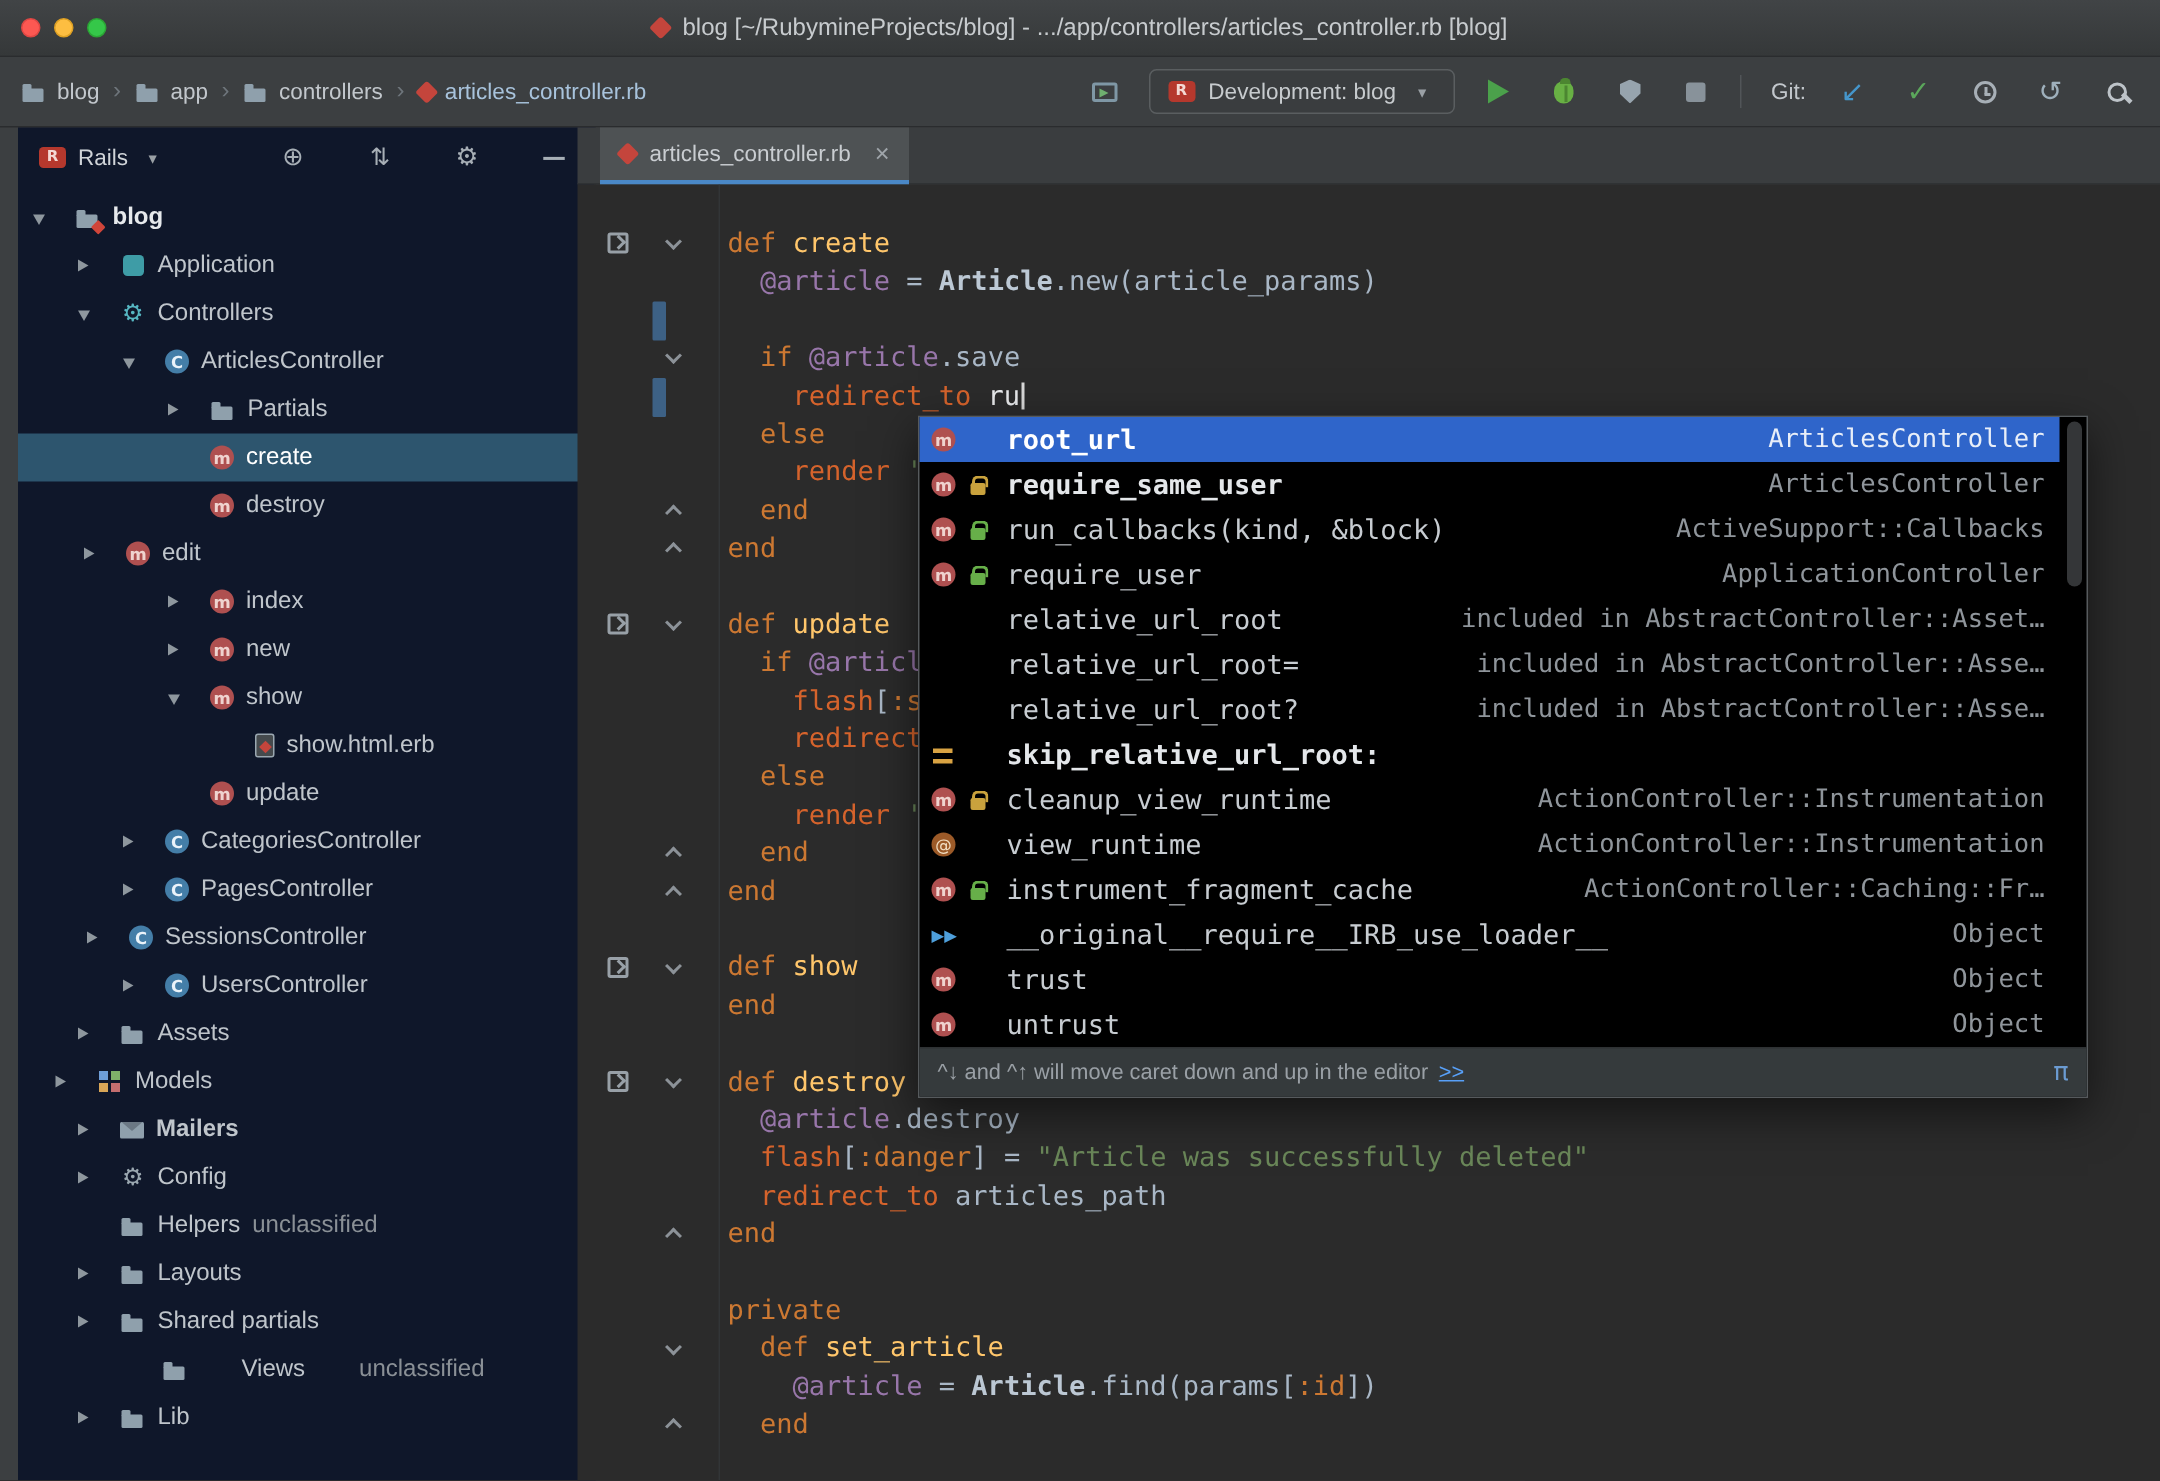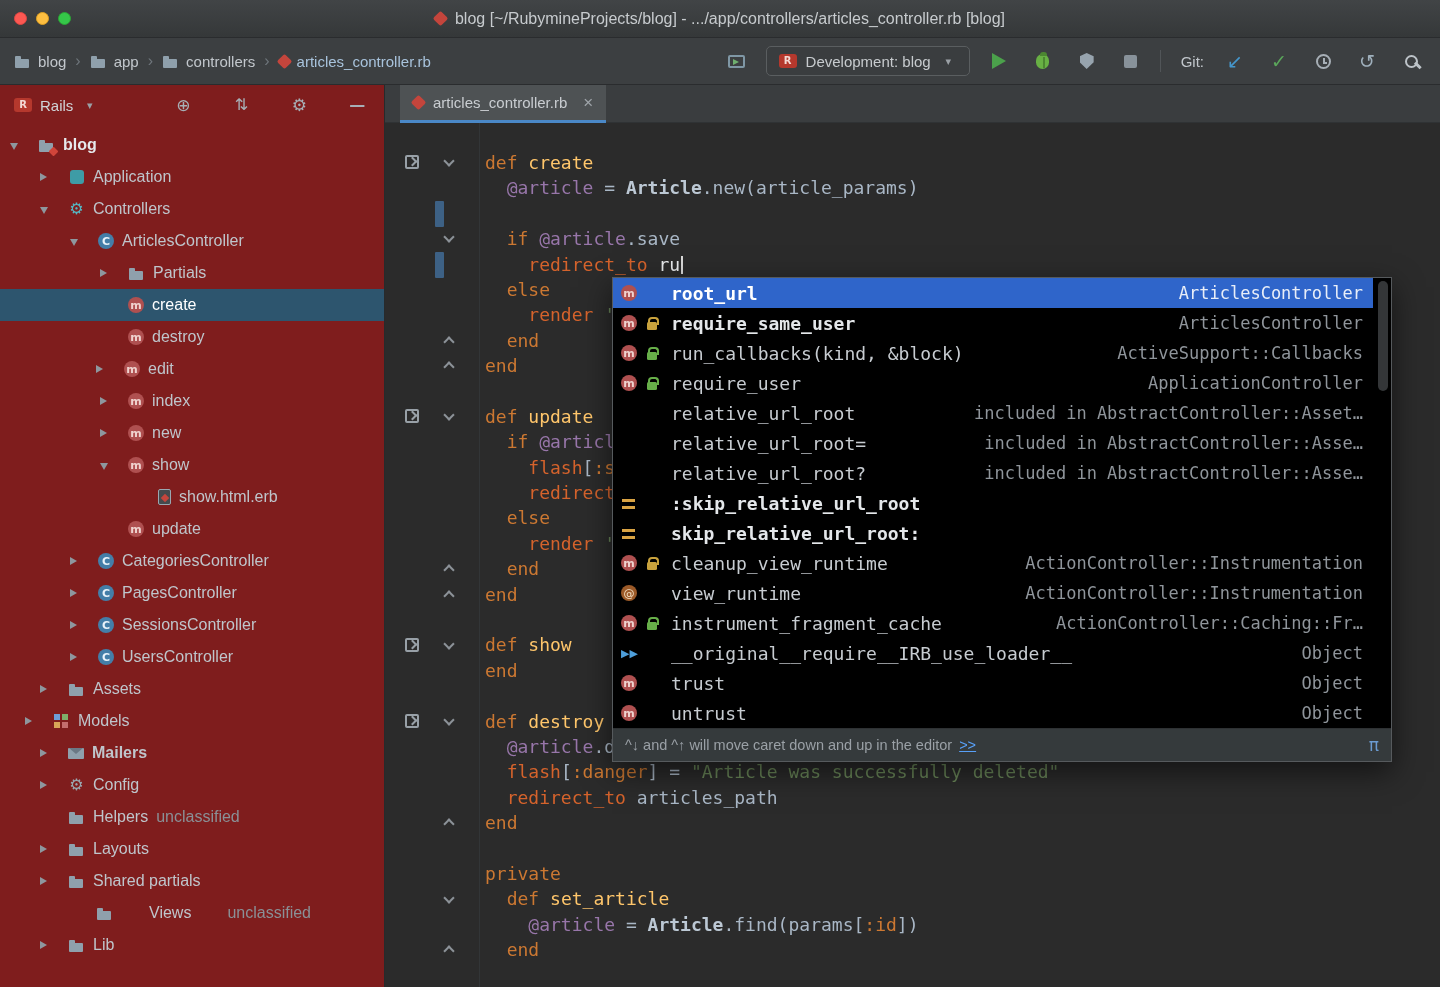--- a/index.html
+++ b/index.html
@@ -84,21 +84,21 @@
   .ic-at{width:16px;height:16px;border-radius:50%;background:#9C5A28;color:#F2DFC4;font-size:11px}
   .ic-at::before{content:"@"}
   .ic-dblarrow{color:#4E9FDB;font-size:11px}
   .ic-dblarrow::before{content:"▶▶"}
   .lk{position:relative;width:10px;height:8px;border-radius:1.5px;margin-top:5px;display:inline-block}
   .lk::before{content:"";position:absolute;top:-5px;left:1px;width:7px;height:6px;border:2px solid;border-bottom:none;border-radius:4px 4px 0 0}
   .lk-gold{background:#C9A23D}.lk-gold::before{border-color:#C9A23D}
   .lk-green{background:#67AF49}.lk-green::before{border-color:#67AF49}
 
   
-  #project-panel{position:absolute;left:0;top:85px;width:385px;height:902px;background:#7f1d1d;
+  #project-panel{position:absolute;left:12px;top:85px;width:385px;height:902px;background:#0f172a;
     border-right:1px solid #272A2C;overflow:hidden}
   #panel-header{height:40px;display:flex;align-items:center;padding:0 14px}
   .view-select{display:flex;align-items:center;gap:8px;color:#D0D4D8;font-size:15px;cursor:pointer}
   #panel-icons{margin-left:70px;display:flex;gap:28px;align-items:center}
   #tree{position:absolute;top:40px;left:0;right:0;bottom:0;overflow:hidden;padding-top:4px}
   .trow{height:32px;display:flex;align-items:center;font-size:16px;color:#BFC5CB;white-space:nowrap;cursor:pointer}
   .trow.sel{background:#2D556E;color:#FFFFFF}
   .trow.bold .tlabel{font-weight:bold;color:#E6E9EC}
   .arrowbox{width:30px;display:flex;align-items:center;padding-left:2px;flex:none}
   .tri{width:0;height:0;display:inline-block}
@@ -304,21 +304,21 @@
         <div class="trow sel" style="padding-left: 98px;">
           <span class="arrowbox"></span>
           <span class="ic ic-method"></span>
           <span class="tlabel">create</span>
         </div>
         <div class="trow" style="padding-left: 98px;">
           <span class="arrowbox"></span>
           <span class="ic ic-method"></span>
           <span class="tlabel">destroy</span>
         </div>
-        <div class="trow" style="padding-left: 94px;">
+        <div class="trow" style="padding-left: 42px;">
           <span class="arrowbox">
             <span class="tri tri-r"></span>
           </span>
           <span class="ic ic-method"></span>
           <span class="tlabel">edit</span>
         </div>
         <div class="trow" style="padding-left: 98px;">
           <span class="arrowbox">
             <span class="tri tri-r"></span>
           </span>
@@ -356,21 +356,21 @@
           <span class="ic ic-controller"></span>
           <span class="tlabel">CategoriesController</span>
         </div>
         <div class="trow" style="padding-left: 68px;">
           <span class="arrowbox">
             <span class="tri tri-r"></span>
           </span>
           <span class="ic ic-controller"></span>
           <span class="tlabel">PagesController</span>
         </div>
-        <div class="trow" style="padding-left: 68px;">
+        <div class="trow" style="padding-left: 44px;">
           <span class="arrowbox">
             <span class="tri tri-r"></span>
           </span>
           <span class="ic ic-controller"></span>
           <span class="tlabel">SessionsController</span>
         </div>
         <div class="trow" style="padding-left: 68px;">
           <span class="arrowbox">
             <span class="tri tri-r"></span>
           </span>
@@ -562,28 +562,20 @@
           <span class="pic"></span>
           <span class="plock"></span>
           <span class="pname">relative_url_root?</span>
           <span class="pright">included in AbstractController::Asse…</span>
         </div>
         <div class="prow bold">
           <span class="pic">
             <span class="ic ic-symbol"></span>
           </span>
           <span class="plock"></span>
-          <span class="pname">:skip_relative_url_root</span>
-          <span class="pright"></span>
-        </div>
-        <div class="prow bold">
-          <span class="pic">
-            <span class="ic ic-symbol"></span>
-          </span>
-          <span class="plock"></span>
           <span class="pname">skip_relative_url_root:</span>
           <span class="pright"></span>
         </div>
         <div class="prow">
           <span class="pic">
             <span class="ic ic-method"></span>
           </span>
           <span class="plock">
             <span class="lk lk-gold"></span>
           </span>

